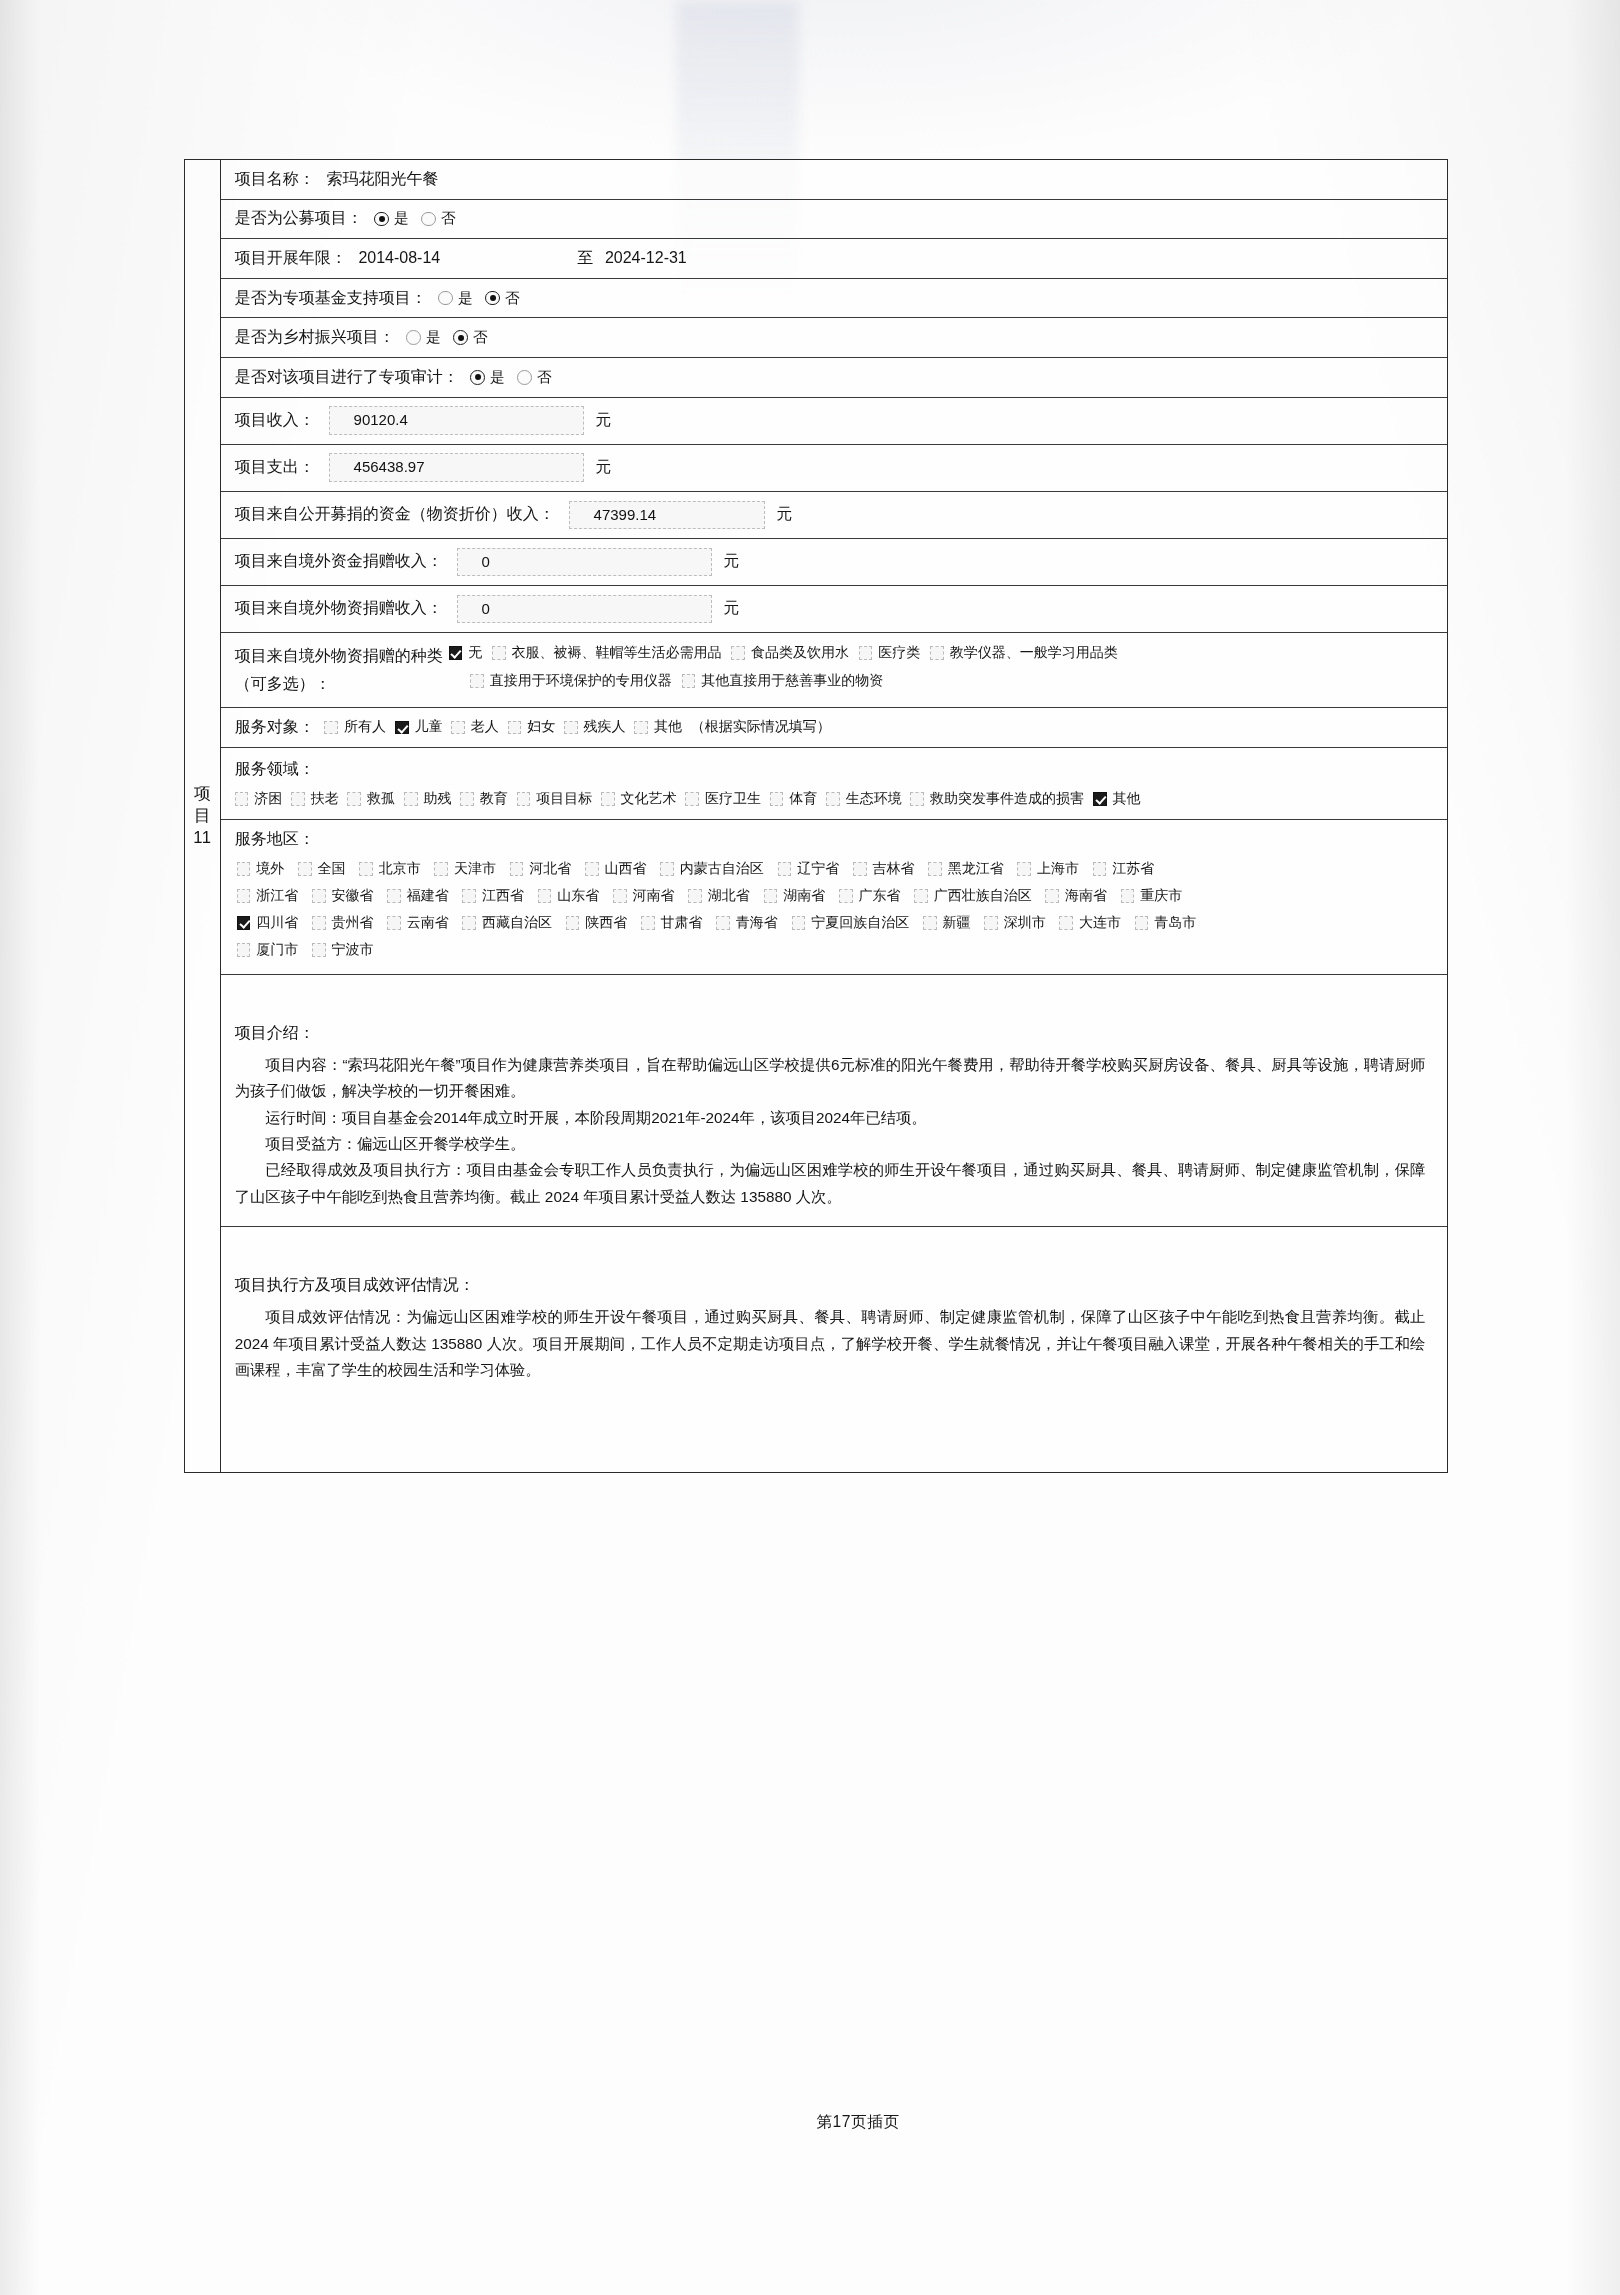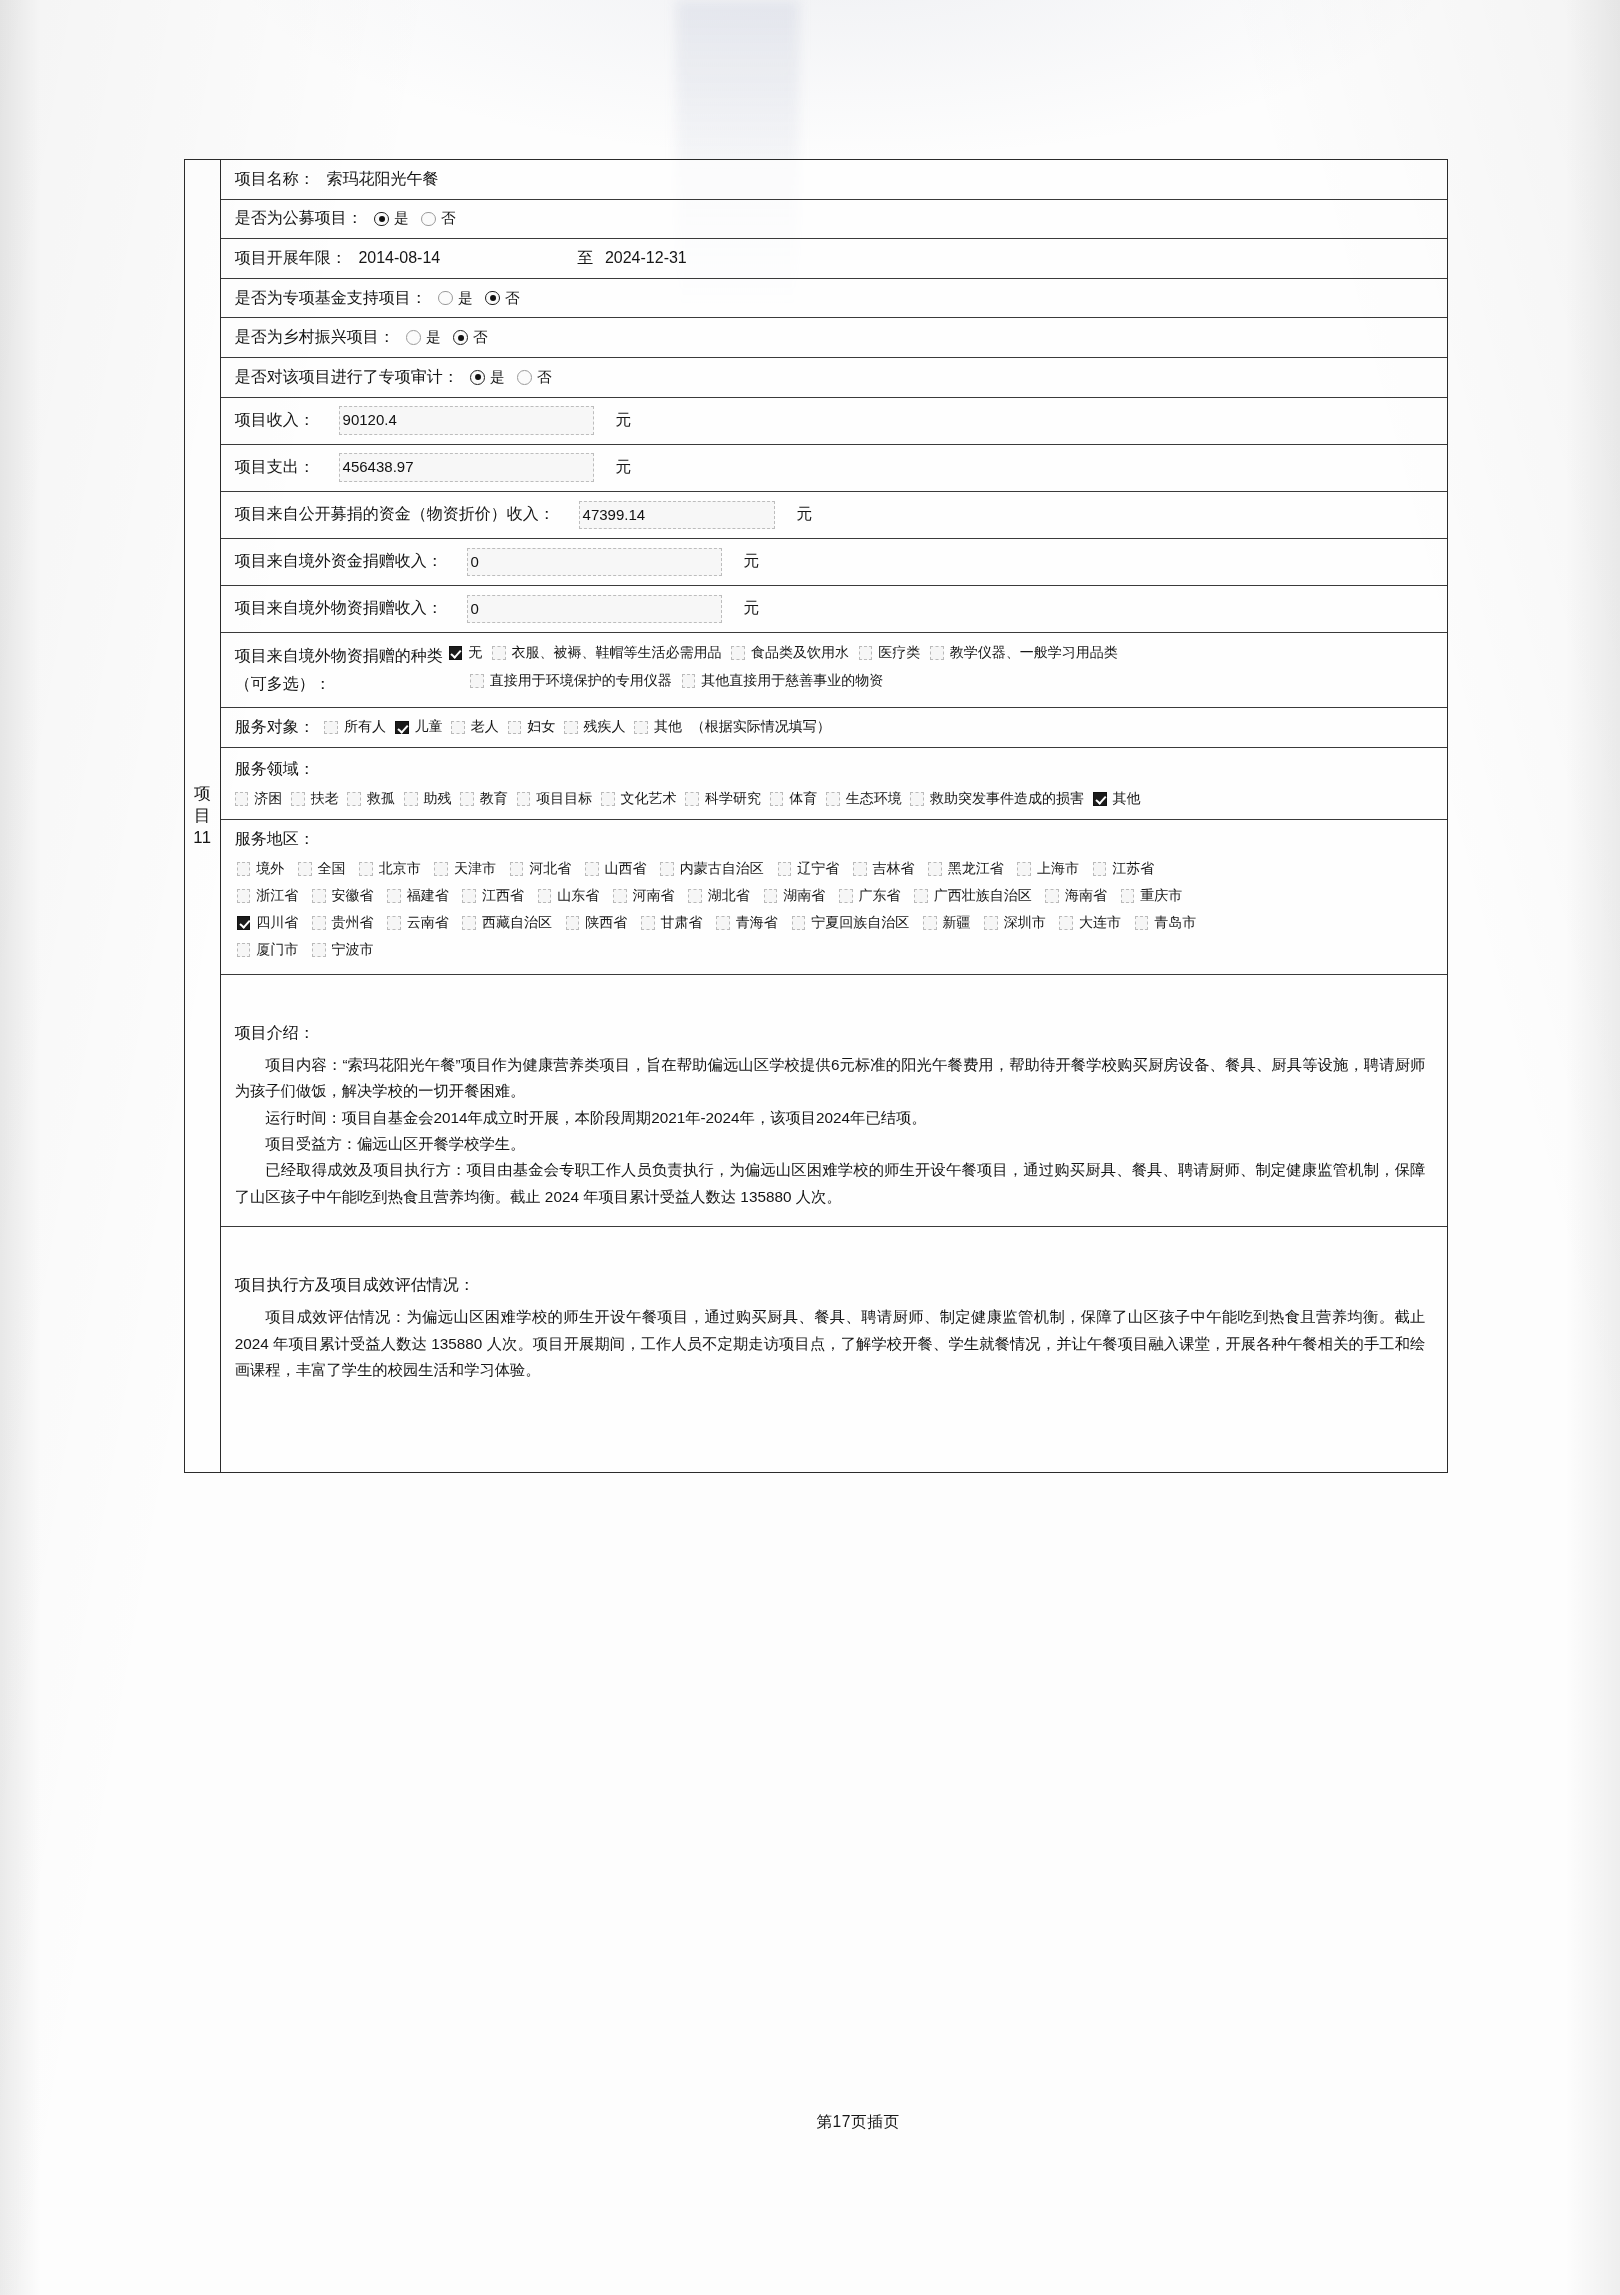--- a/index.html
+++ b/index.html
@@ -108,26 +108,26 @@
     white-space: nowrap;
   }
 
   
   .fld {
     display: inline-block;
     border: 1px dashed #bdbdbd;
     background: #f7f7f7;
     min-height: 26.5px;
     line-height: 26.5px;
-    padding: 0 3px;
+    padding: 0 24px;
     font-size: 15px;
     color: #111;
     box-sizing: border-box;
     vertical-align: middle;
-    margin: 0 20px;
+    margin: 0 10px;
   }
   .fld.w-md { width: 196px; }
   .fld.w-lg { width: 255px; }
   .unit {
     font-size: 15.7px;
     margin-left: 2px;
   }
 
   
   .radio {
@@ -458,21 +458,21 @@
           <span class="cb">
             <span class="cbox"></span>
             <span class="cblabel">项目目标</span>
           </span>
           <span class="cb">
             <span class="cbox"></span>
             <span class="cblabel">文化艺术</span>
           </span>
           <span class="cb">
             <span class="cbox"></span>
-            <span class="cblabel">科学研究</span>
+            <span class="cblabel">医疗卫生</span>
           </span>
           <span class="cb">
             <span class="cbox"></span>
             <span class="cblabel">体育</span>
           </span>
           <span class="cb">
             <span class="cbox"></span>
             <span class="cblabel">生态环境</span>
           </span>
           <span class="cb">

